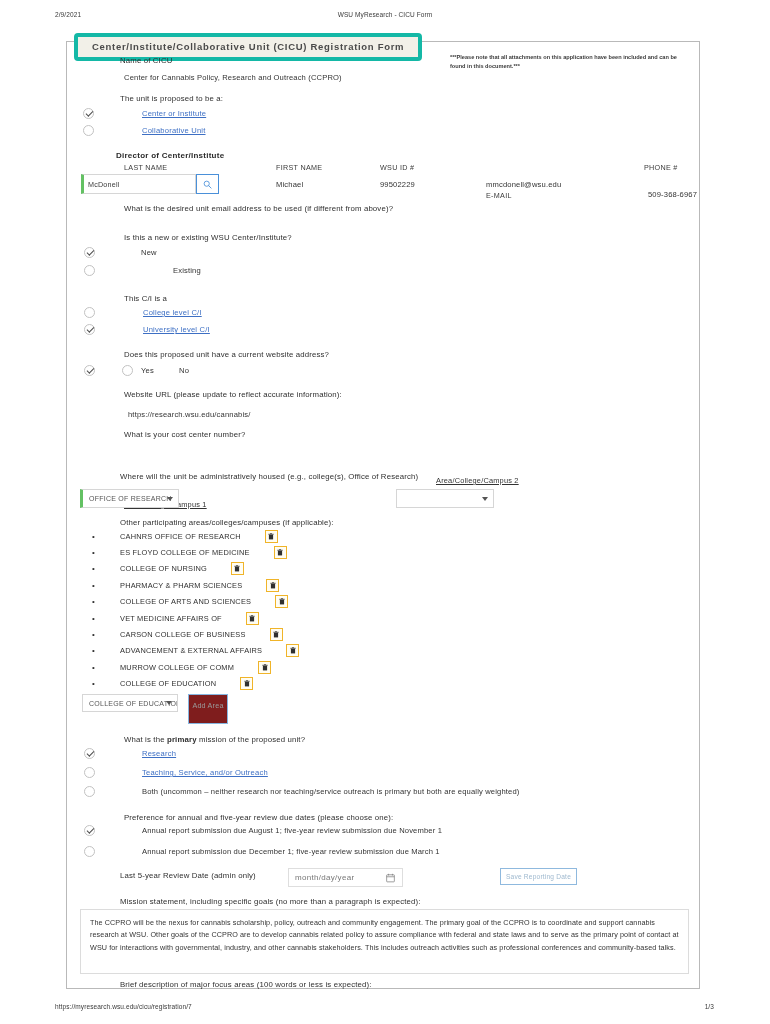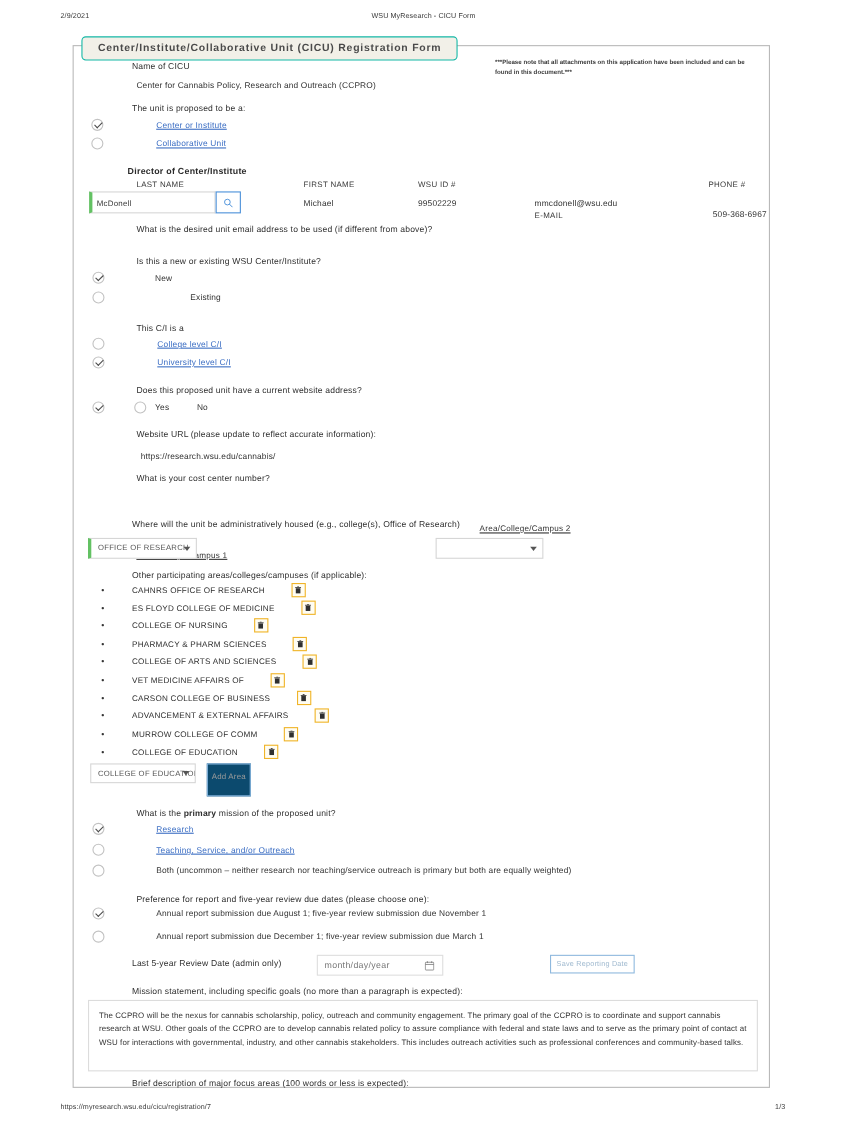--- a/index.html
+++ b/index.html
@@ -39,21 +39,21 @@
     width: 634px;
     height: 948px;
     border: 1px solid #b9b9b9;
     box-sizing: border-box;
   }
   .form-legend {
     position: absolute;
     left: 74px;
     top: 33px;
     background: #f2f0e8;
-    border: 1px solid #14b8a6;
+    border: 4px solid #14b8a6;
     border-radius: 4px;
     padding: 4px 14px 5px 14px;
     font-size: 9.5px;
     font-weight: bold;
     letter-spacing: 0.7px;
     color: #4a4a4a;
     white-space: nowrap;
   }
 
   
@@ -179,21 +179,21 @@
     margin-top: -2px;
     width: 0; height: 0;
     border-left: 3.2px solid transparent;
     border-right: 3.2px solid transparent;
     border-top: 4px solid #555;
   }
   .add-btn {
     position: absolute;
     box-sizing: border-box;
     border: 1px solid #86b6e0;
-    background: #0c4a6e;
+    background: #7f1d1d;
     color: #9a9a9a;
     font-size: 7.2px;
     line-height: 1.55;
     text-align: center;
     padding-top: 5px;
     letter-spacing: 0.2px;
     cursor: pointer;
   }
   .save-btn {
     position: absolute;
@@ -471,21 +471,21 @@
 <div class="abs q" style="left:84px; top:735px;">
   <span>What is the </span><span class="bold">primary</span><span> mission of the proposed unit?</span>
 </div>
 <div class="radio checked" style="left:84px; top:748px;"></div>
 <div class="abs link-label" style="left:102px; top:749px;">Research</div>
 <div class="radio" style="left:84px; top:767px;"></div>
 <div class="abs link-label" style="left:102px; top:768px;">Teaching, Service, and/or Outreach</div>
 <div class="radio" style="left:84px; top:786px;"></div>
 <div class="abs ans" style="left:102px; top:787px;">Both (uncommon – neither research nor teaching/service outreach is primary but both are equally weighted)</div>
 
-<div class="abs q" style="left:84px; top:813px;">Preference for report and five-year review due dates (please choose one):</div>
+<div class="abs q" style="left:84px; top:813px;">Preference for annual and five-year review due dates (please choose one):</div>
 <div class="radio checked" style="left:84px; top:825px;"></div>
 <div class="abs ans" style="left:102px; top:826px;">Annual report submission due August 1; five-year review submission due November 1</div>
 <div class="radio" style="left:84px; top:846px;"></div>
 <div class="abs ans" style="left:102px; top:847px;">Annual report submission due December 1; five-year review submission due March 1</div>
 
 <div class="abs q" style="left:80px; top:871px;">Last 5-year Review Date (admin only)</div>
 <div class="date-input" style="left:288px; top:868px; width:115px; height:19px;">
   <span>month/day/year</span>
   <span style="position:absolute; right:7px; top:4px;">
     <svg width="9" height="10" viewBox="0 0 14 15" aria-hidden="true">

